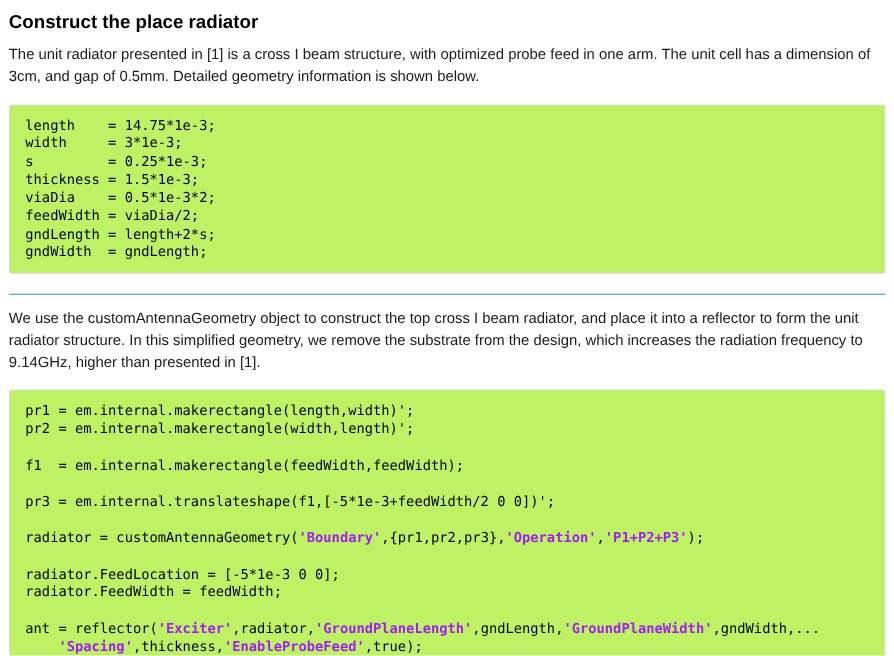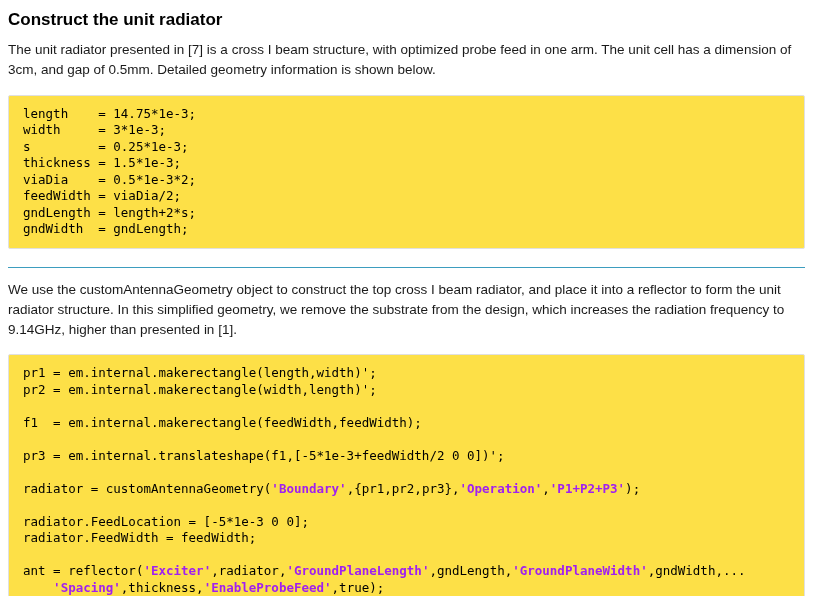--- a/index.html
+++ b/index.html
@@ -25,21 +25,21 @@
     margin: 4px 0 10px 0;
   }
   .para {
     font-size: 13.5px;
     line-height: 1.5;
     margin: 0 0 8px 0;
     color: #1a1a1a;
     max-width: 797px;
   }
   .code-block {
-    background: #fde047;
+    background: #bef264;
     border: 1px solid #e0e0e0;
     border-radius: 2px;
     padding: 10px 14px;
     margin: 14px 0 18px 0;
     font-family: "DejaVu Sans Mono", monospace;
     font-size: 12.5px;
     line-height: 16.5px;
     color: #000000;
     white-space: pre;
     overflow: hidden;
@@ -55,23 +55,23 @@
     border: none;
     border-top: 1px solid var(--divider-color, #3d9dbf);
     margin: 6px 0 12px 0;
   }
 </style>
 </head>
 <body>
 
 <div class="doc">
 
-  <h1 class="page-title">Construct the unit radiator</h1>
+  <h1 class="page-title">Construct the place radiator</h1>
 
-  <p class="para">The unit radiator presented in [7] is a cross I beam structure, with optimized probe feed in one arm. The unit cell has a dimension of 3cm, and gap of 0.5mm. Detailed geometry information is shown below.</p>
+  <p class="para">The unit radiator presented in [1] is a cross I beam structure, with optimized probe feed in one arm. The unit cell has a dimension of 3cm, and gap of 0.5mm. Detailed geometry information is shown below.</p>
 
   <div class="code-block"><div class="code-line"><span class="mplain">length    = 14.75*1e-3;</span></div><div class="code-line"><span class="mplain">width     = 3*1e-3;</span></div><div class="code-line"><span class="mplain">s         = 0.25*1e-3;</span></div><div class="code-line"><span class="mplain">thickness = 1.5*1e-3;</span></div><div class="code-line"><span class="mplain">viaDia    = 0.5*1e-3*2;</span></div><div class="code-line"><span class="mplain">feedWidth = viaDia/2;</span></div><div class="code-line"><span class="mplain">gndLength = length+2*s;</span></div><div class="code-line"><span class="mplain">gndWidth  = gndLength;</span></div></div>
 
   <hr class="section-divider">
 
   <p class="para">We use the customAntennaGeometry object to construct the top cross I beam radiator, and place it into a reflector to form the unit radiator structure. In this simplified geometry, we remove the substrate from the design, which increases the radiation frequency to 9.14GHz, higher than presented in [1].</p>
 
   <div class="code-block"><div class="code-line"><span class="mplain">pr1 = em.internal.makerectangle(length,width)';</span></div><div class="code-line"><span class="mplain">pr2 = em.internal.makerectangle(width,length)';</span></div><div class="code-line">&nbsp;</div><div class="code-line"><span class="mplain">f1  = em.internal.makerectangle(feedWidth,feedWidth);</span></div><div class="code-line">&nbsp;</div><div class="code-line"><span class="mplain">pr3 = em.internal.translateshape(f1,[-5*1e-3+feedWidth/2 0 0])';</span></div><div class="code-line">&nbsp;</div><div class="code-line"><span class="mplain">radiator = customAntennaGeometry(</span><span class="mstring">'Boundary'</span><span class="mplain">,{pr1,pr2,pr3},</span><span class="mstring">'Operation'</span><span class="mplain">,</span><span class="mstring">'P1+P2+P3'</span><span class="mplain">);</span></div><div class="code-line">&nbsp;</div><div class="code-line"><span class="mplain">radiator.FeedLocation = [-5*1e-3 0 0];</span></div><div class="code-line"><span class="mplain">radiator.FeedWidth = feedWidth;</span></div><div class="code-line">&nbsp;</div><div class="code-line"><span class="mplain">ant = reflector(</span><span class="mstring">'Exciter'</span><span class="mplain">,radiator,</span><span class="mstring">'GroundPlaneLength'</span><span class="mplain">,gndLength,</span><span class="mstring">'GroundPlaneWidth'</span><span class="mplain">,gndWidth,...</span></div><div class="code-line"><span class="mplain">    </span><span class="mstring">'Spacing'</span><span class="mplain">,thickness,</span><span class="mstring">'EnableProbeFeed'</span><span class="mplain">,true);</span></div></div>
 
 </div>

